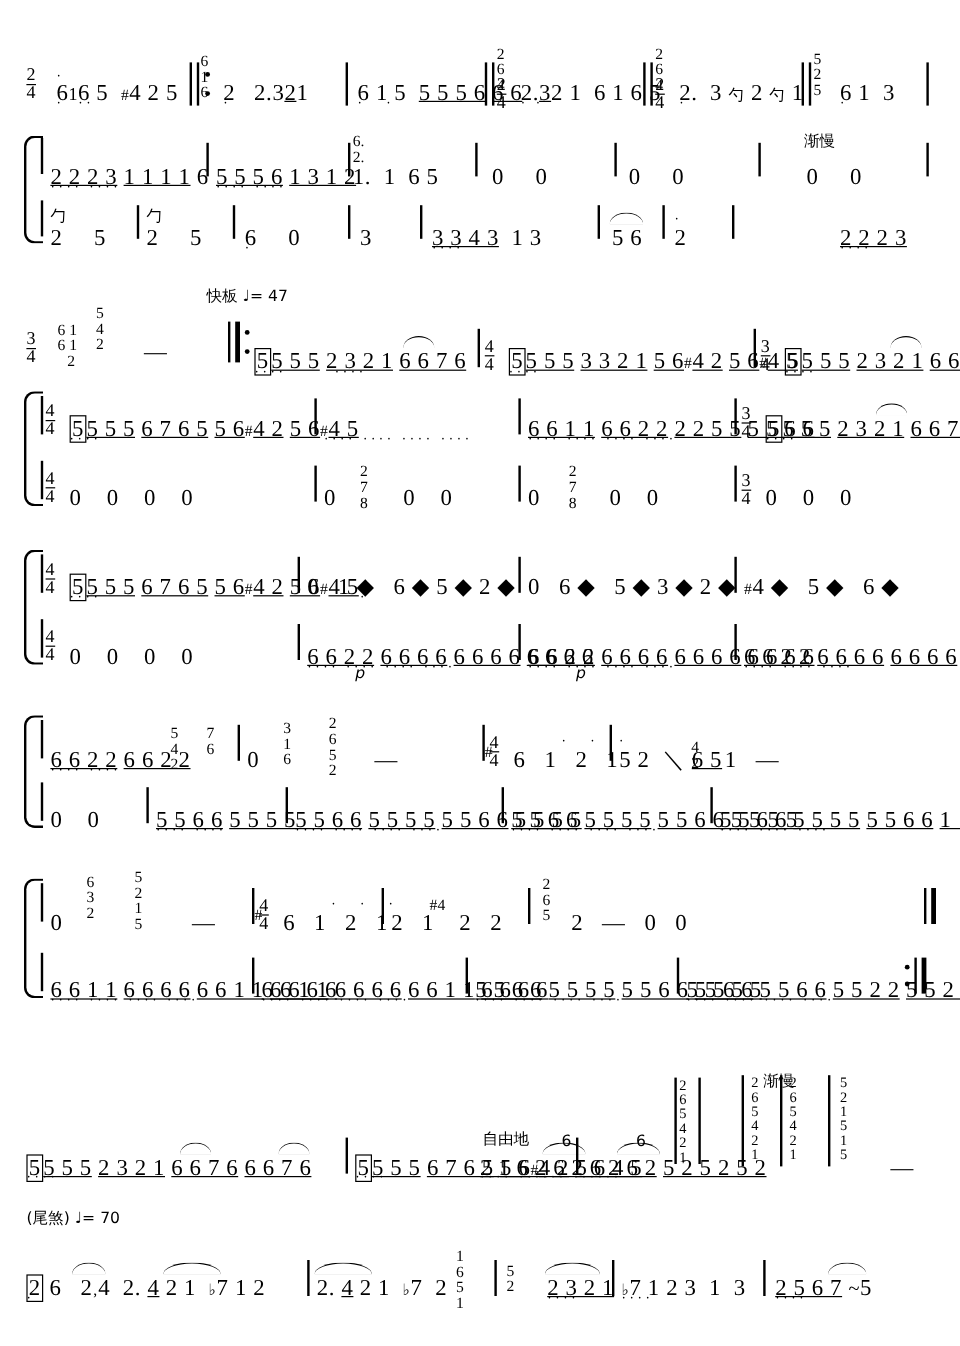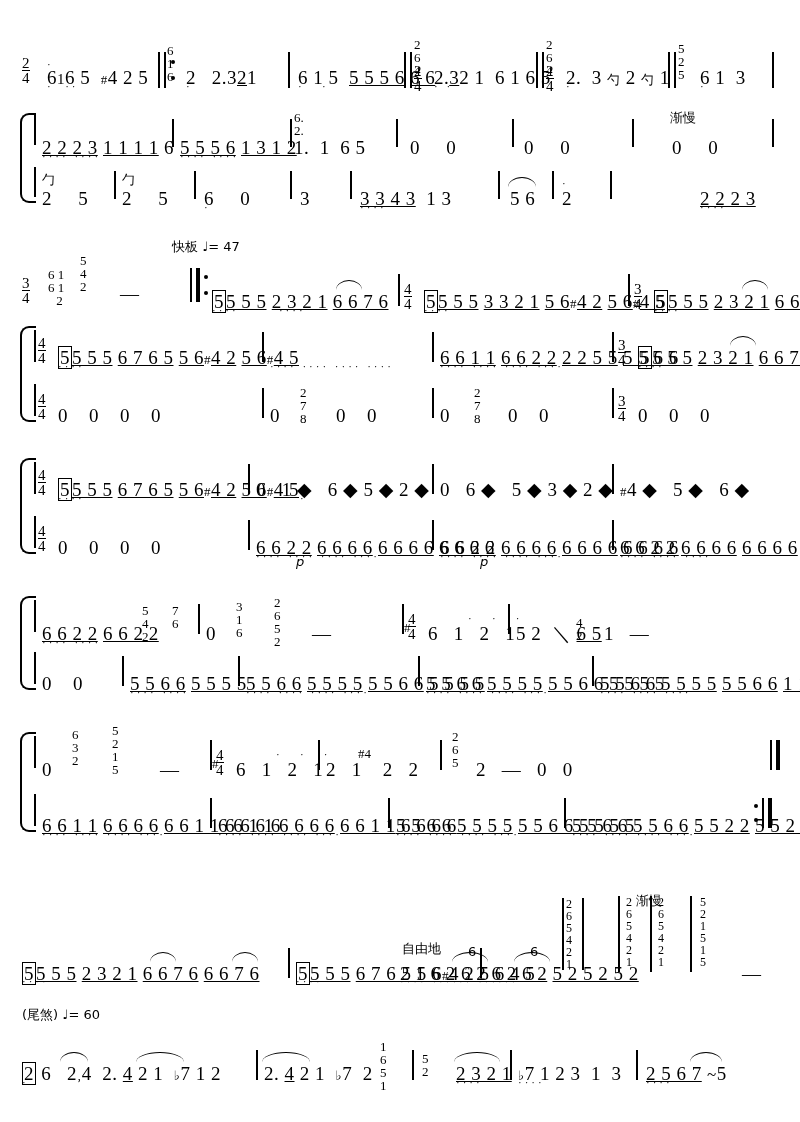--- a/index.html
+++ b/index.html
@@ -405,21 +405,21 @@
     <div class="stack" style="left:626px;top:16px;font-size:12px;">2<br>6<br>5<br>4<br>2<br>1</div>
     <div class="stack" style="left:658px;top:16px;font-size:12px;">2<br>6<br>5<br>4<br>2<br>1</div>
     <div class="stack" style="left:700px;top:16px;font-size:12px;">5<br>2<br>1<br>5<br>1<br>5</div>
     <div class="bar" style="left:618px;top:16px;height:76px;"></div>
     <div class="bar" style="left:650px;top:16px;height:76px;"></div>
     <div class="bar" style="left:690px;top:16px;height:76px;"></div>
     <div class="run" style="position:absolute;left:742px;top:84px;">—</div>
   </div>
 
   <div class="row" style="top:1000px;height:110px;">
-    <div class="tempo" style="left:22px;top:6px;"><span>(尾煞)</span> <span>♩= 60</span></div>
+    <div class="tempo" style="left:22px;top:6px;"><span>(尾煞)</span> <span>♩= 70</span></div>
 
     <div class="run" style="position:absolute;left:22px;top:64px;"><span style="border:1px solid #000;padding:0 1px;">2</span>&nbsp;6&nbsp;&nbsp;&nbsp;2<span class="small">‚</span>4&nbsp;&nbsp;2.&nbsp;<span style="text-decoration:underline;">4</span> 2 1&nbsp;&nbsp;<span class="small">♭</span>7 1&nbsp;2</div>
     <div class="dotrow" style="left:22px;top:76px;">·</div>
     <div class="slur" style="left:60px;top:52px;width:28px;"></div>
     <div class="slur" style="left:136px;top:52px;width:48px;"></div>
 
     <div class="bar" style="left:256px;top:50px;height:30px;"></div>
     <div class="run" style="position:absolute;left:264px;top:64px;">2.&nbsp;<span style="text-decoration:underline;">4</span> 2 1&nbsp;&nbsp;<span class="small">♭</span>7&nbsp;&nbsp;2</div>
     <div class="slur" style="left:262px;top:52px;width:48px;"></div>
     <div class="stack" style="left:380px;top:40px;">1<br>6<br>5<br>1</div>

